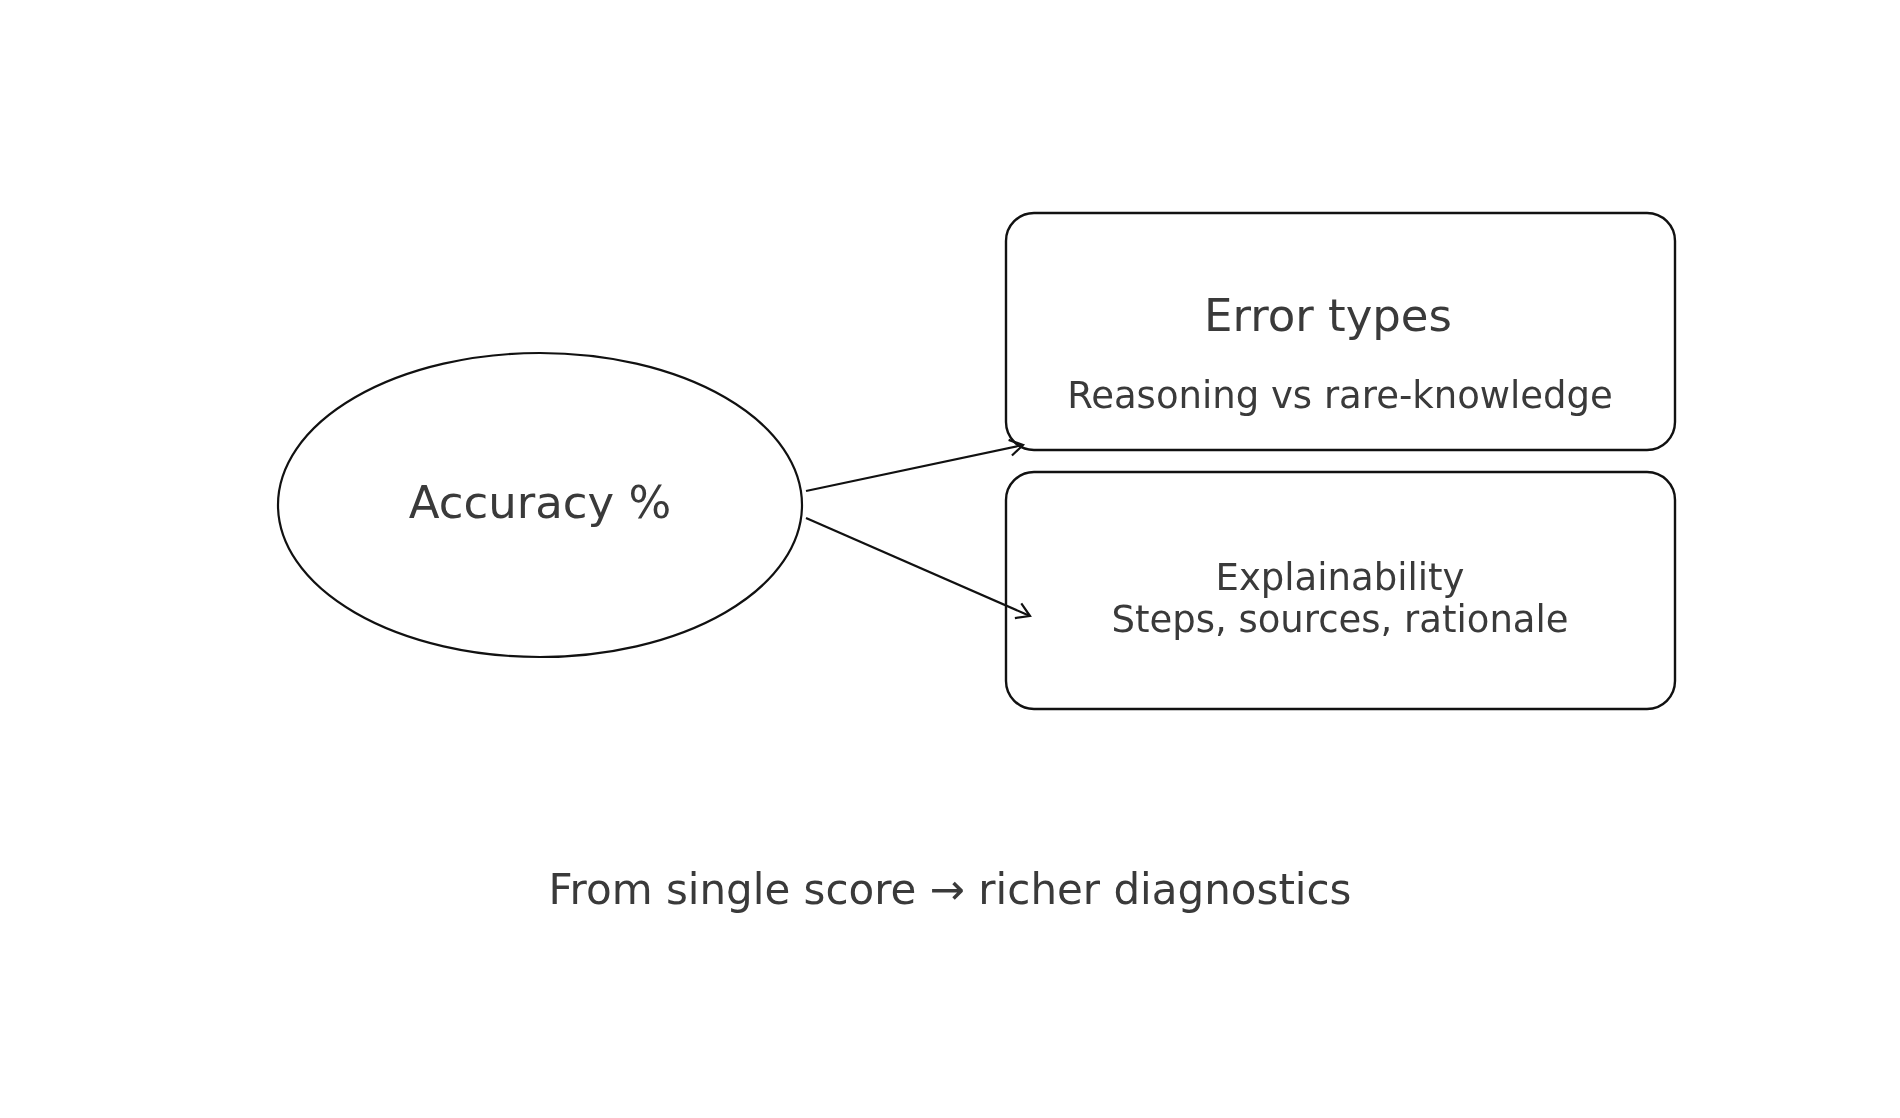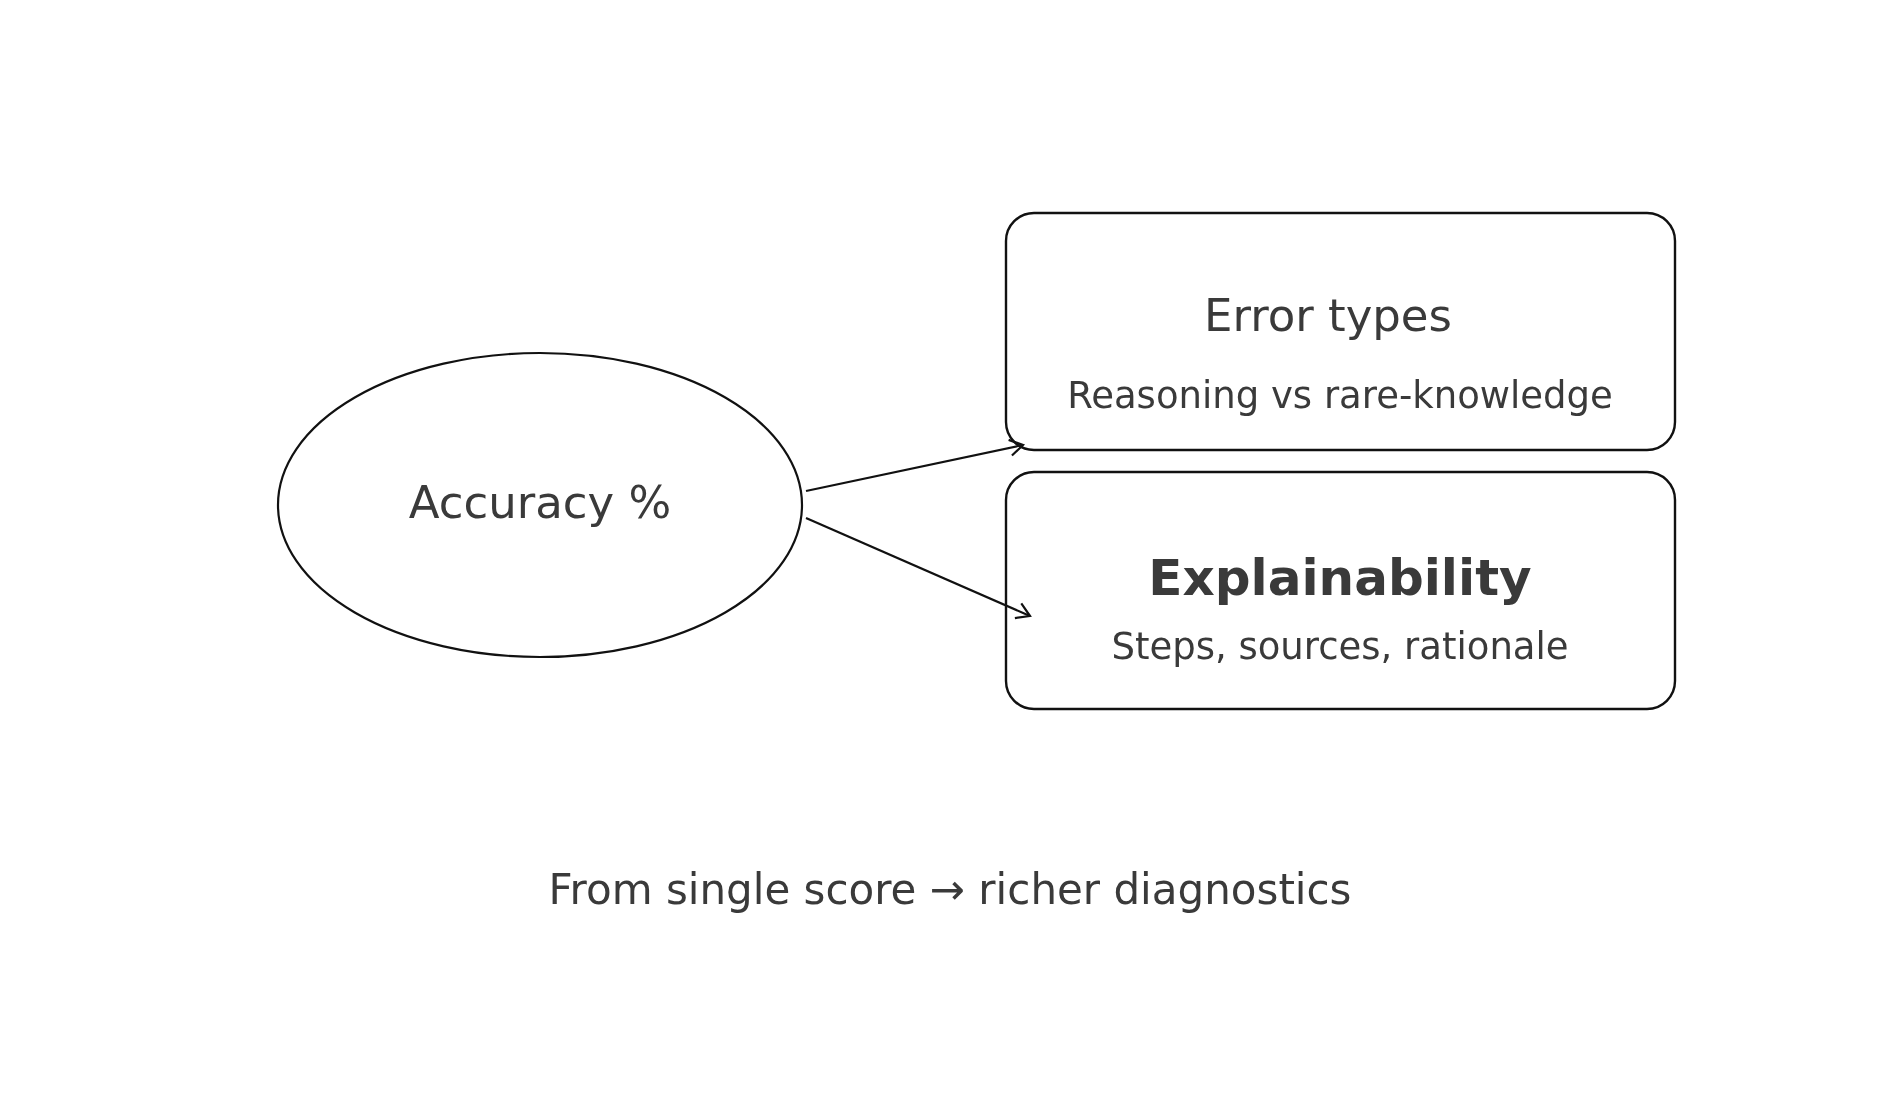--- a/index.html
+++ b/index.html
@@ -20,22 +20,22 @@
   .label {
     position: absolute;
     transform: translate(-50%, -50%);
     white-space: nowrap;
     color: var(--text, #3a3a3a);
     line-height: 1.1;
   }
   .node-label   { left: 540px;  top: 503px; font-size: 45px; text-align: right; }
   .box1-title   { left: 1288px; top: 316px; font-size: 45px; margin-left: 40px; }
   .box1-sub     { left: 1340px; top: 396px; font-size: 37px; }
-  .box2-title   { left: 1340px; top: 578px; font-size: 50px; font-weight: bold; }
-  .box2-sub     { left: 1340px; top: 647px; font-size: 37px; text-align: center; }
+  .box2-title   { left: 1340px; top: 578px; font-size: 37px; }
+  .box2-sub     { left: 1340px; top: 620px; font-size: 37px; text-align: center; }
   .caption      { left: 950px;  top: 890px; font-size: 42px; text-align: center; }
 </style>
 </head>
 <body>
 
 <div class="canvas">
 
   <svg class="shapes" width="1900" height="1118" viewBox="0 0 1900 1118">
     <defs>
       <marker id="open-arrowhead" markerWidth="32" markerHeight="32" refX="15" refY="16" orient="auto" markerUnits="userSpaceOnUse">

